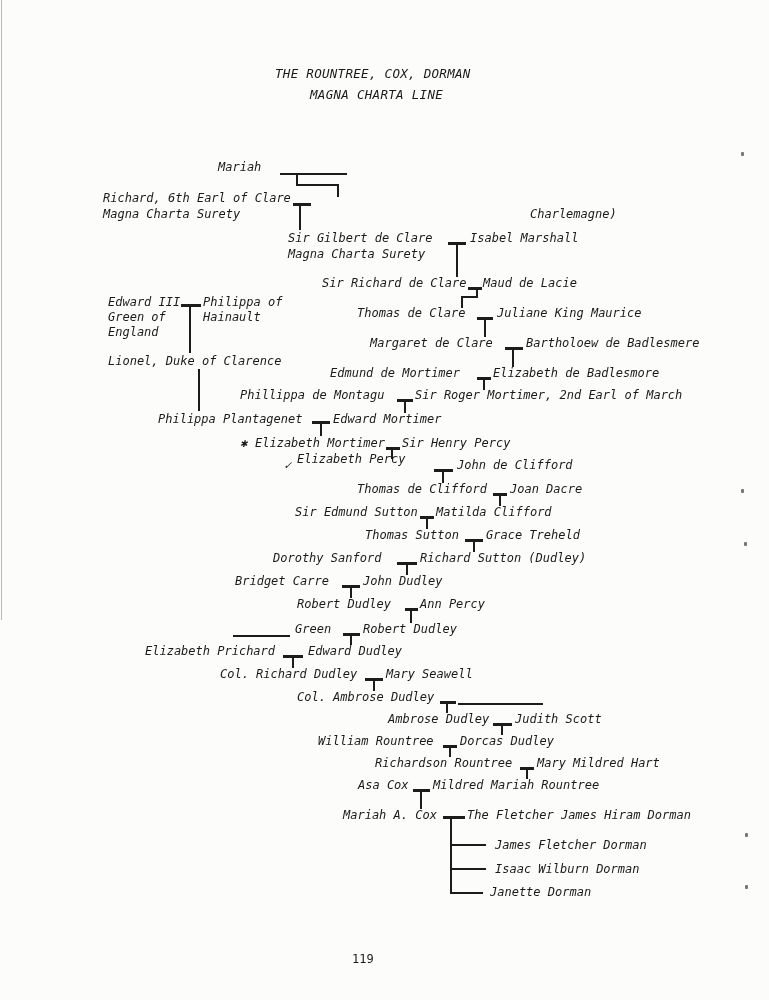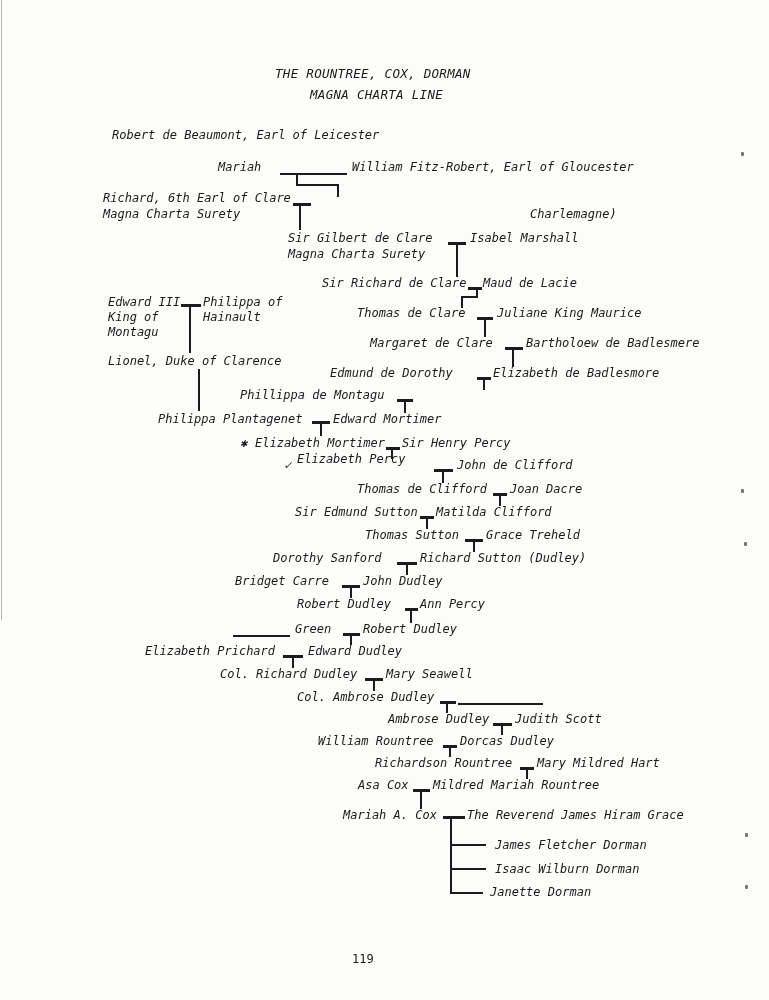--- a/index.html
+++ b/index.html
@@ -22,24 +22,22 @@
   <div class="edge"></div>
   <div class="speck" style="left:741px;top:152px"></div>
   <div class="speck" style="left:741px;top:489px"></div>
   <div class="speck" style="left:744px;top:542px"></div>
   <div class="speck" style="left:745px;top:833px"></div>
   <div class="speck" style="left:745px;top:885px"></div>
 
   <div class="t title" style="left:275px;top:67px">THE ROUNTREE, COX, DORMAN</div>
   <div class="t title" style="left:310px;top:88px">MAGNA CHARTA LINE</div>
 
-  <div class="t" style="left:112px;top:128px">Robert de Beaumont, Earl of Leicester</div>
 
   <div class="t" style="left:218px;top:160px">Mariah</div>
-  <div class="t" style="left:352px;top:160px">William Fitz-Robert, Earl of Gloucester</div>
   <div class="rule" style="left:280px;top:173px;width:67px"></div>
   <div class="vl" style="left:296px;top:173px;height:13px"></div>
   <div class="hl" style="left:296px;top:184px;width:43px;height:2px"></div>
   <div class="vl" style="left:337px;top:185px;height:12px"></div>
 
   <div class="t" style="left:103px;top:191px">Richard, 6th Earl of Clare</div>
   <div class="t" style="left:103px;top:207px">Magna Charta Surety</div>
   <div class="t" style="left:530px;top:207px">Charlemagne)</div>
   <div class="hl" style="left:293px;top:203px;width:18px"></div>
   <div class="vl" style="left:299px;top:204px;height:26px"></div>
@@ -52,45 +50,46 @@
 
   <div class="t" style="left:322px;top:276px">Sir Richard de Clare</div>
   <div class="t" style="left:483px;top:276px">Maud de Lacie</div>
   <div class="hl" style="left:468px;top:287px;width:14px"></div>
   <div class="vl" style="left:476px;top:288px;height:10px"></div>
   <div class="hl" style="left:461px;top:296px;width:17px;height:2px"></div>
   <div class="vl" style="left:461px;top:296px;height:12px"></div>
 
   <div class="t" style="left:108px;top:295px">Edward III</div>
   <div class="t" style="left:203px;top:295px">Philippa of</div>
-  <div class="t" style="left:108px;top:310px">King of</div>
+  <div class="t" style="left:108px;top:310px">Green of</div>
   <div class="t" style="left:203px;top:310px">Hainault</div>
-  <div class="t" style="left:108px;top:325px">Montagu</div>
+  <div class="t" style="left:108px;top:325px">England</div>
   <div class="hl" style="left:181px;top:304px;width:20px"></div>
   <div class="vl" style="left:189px;top:305px;height:48px"></div>
 
   <div class="t" style="left:357px;top:306px">Thomas de Clare</div>
   <div class="t" style="left:497px;top:306px">Juliane King Maurice</div>
   <div class="hl" style="left:477px;top:317px;width:16px"></div>
   <div class="vl" style="left:484px;top:318px;height:19px"></div>
 
   <div class="t" style="left:370px;top:336px">Margaret de Clare</div>
   <div class="t" style="left:526px;top:336px">Bartholoew de Badlesmere</div>
   <div class="hl" style="left:505px;top:347px;width:18px"></div>
   <div class="vl" style="left:512px;top:348px;height:19px"></div>
 
   <div class="t" style="left:108px;top:354px">Lionel, Duke of Clarence</div>
   <div class="vl" style="left:198px;top:369px;height:42px"></div>
 
-  <div class="t" style="left:330px;top:366px">Edmund de Dorothy</div>
+  <div class="t" style="left:330px;top:366px">Edmund de Mortimer</div>
   <div class="t" style="left:493px;top:366px">Elizabeth de Badlesmore</div>
   <div class="hl" style="left:477px;top:377px;width:14px"></div>
   <div class="vl" style="left:483px;top:378px;height:12px"></div>
 
   <div class="t" style="left:240px;top:388px">Phillippa de Montagu</div>
+  <div class="t" style="left:415px;top:388px">Sir Roger Mortimer, 2nd Earl of March</div>
   <div class="hl" style="left:397px;top:399px;width:16px"></div>
   <div class="vl" style="left:404px;top:400px;height:13px"></div>
 
   <div class="t" style="left:158px;top:412px">Philippa Plantagenet</div>
   <div class="t" style="left:333px;top:412px">Edward Mortimer</div>
   <div class="hl" style="left:312px;top:421px;width:18px"></div>
   <div class="vl" style="left:320px;top:422px;height:14px"></div>
 
   <div class="t" style="left:240px;top:436px">✱</div>
   <div class="t" style="left:255px;top:436px">Elizabeth Mortimer</div>
@@ -169,21 +168,21 @@
   <div class="t" style="left:537px;top:756px">Mary Mildred Hart</div>
   <div class="hl" style="left:520px;top:767px;width:14px"></div>
   <div class="vl" style="left:526px;top:768px;height:11px"></div>
 
   <div class="t" style="left:358px;top:778px">Asa Cox</div>
   <div class="t" style="left:433px;top:778px">Mildred Mariah Rountree</div>
   <div class="hl" style="left:413px;top:789px;width:17px"></div>
   <div class="vl" style="left:420px;top:790px;height:19px"></div>
 
   <div class="t" style="left:343px;top:808px">Mariah A. Cox</div>
-  <div class="t" style="left:467px;top:808px">The Reverend James Hiram Grace</div>
+  <div class="t" style="left:467px;top:808px">The Fletcher James Hiram Dorman</div>
   <div class="hl" style="left:443px;top:816px;width:22px"></div>
 
   <div class="vl" style="left:450px;top:817px;height:77px"></div>
   <div class="hl" style="left:450px;top:844px;width:36px;height:2px"></div>
   <div class="hl" style="left:450px;top:868px;width:36px;height:2px"></div>
   <div class="hl" style="left:450px;top:892px;width:33px;height:2px"></div>
   <div class="t" style="left:495px;top:838px">James Fletcher Dorman</div>
   <div class="t" style="left:495px;top:862px">Isaac Wilburn Dorman</div>
   <div class="t" style="left:490px;top:885px">Janette Dorman</div>
 

